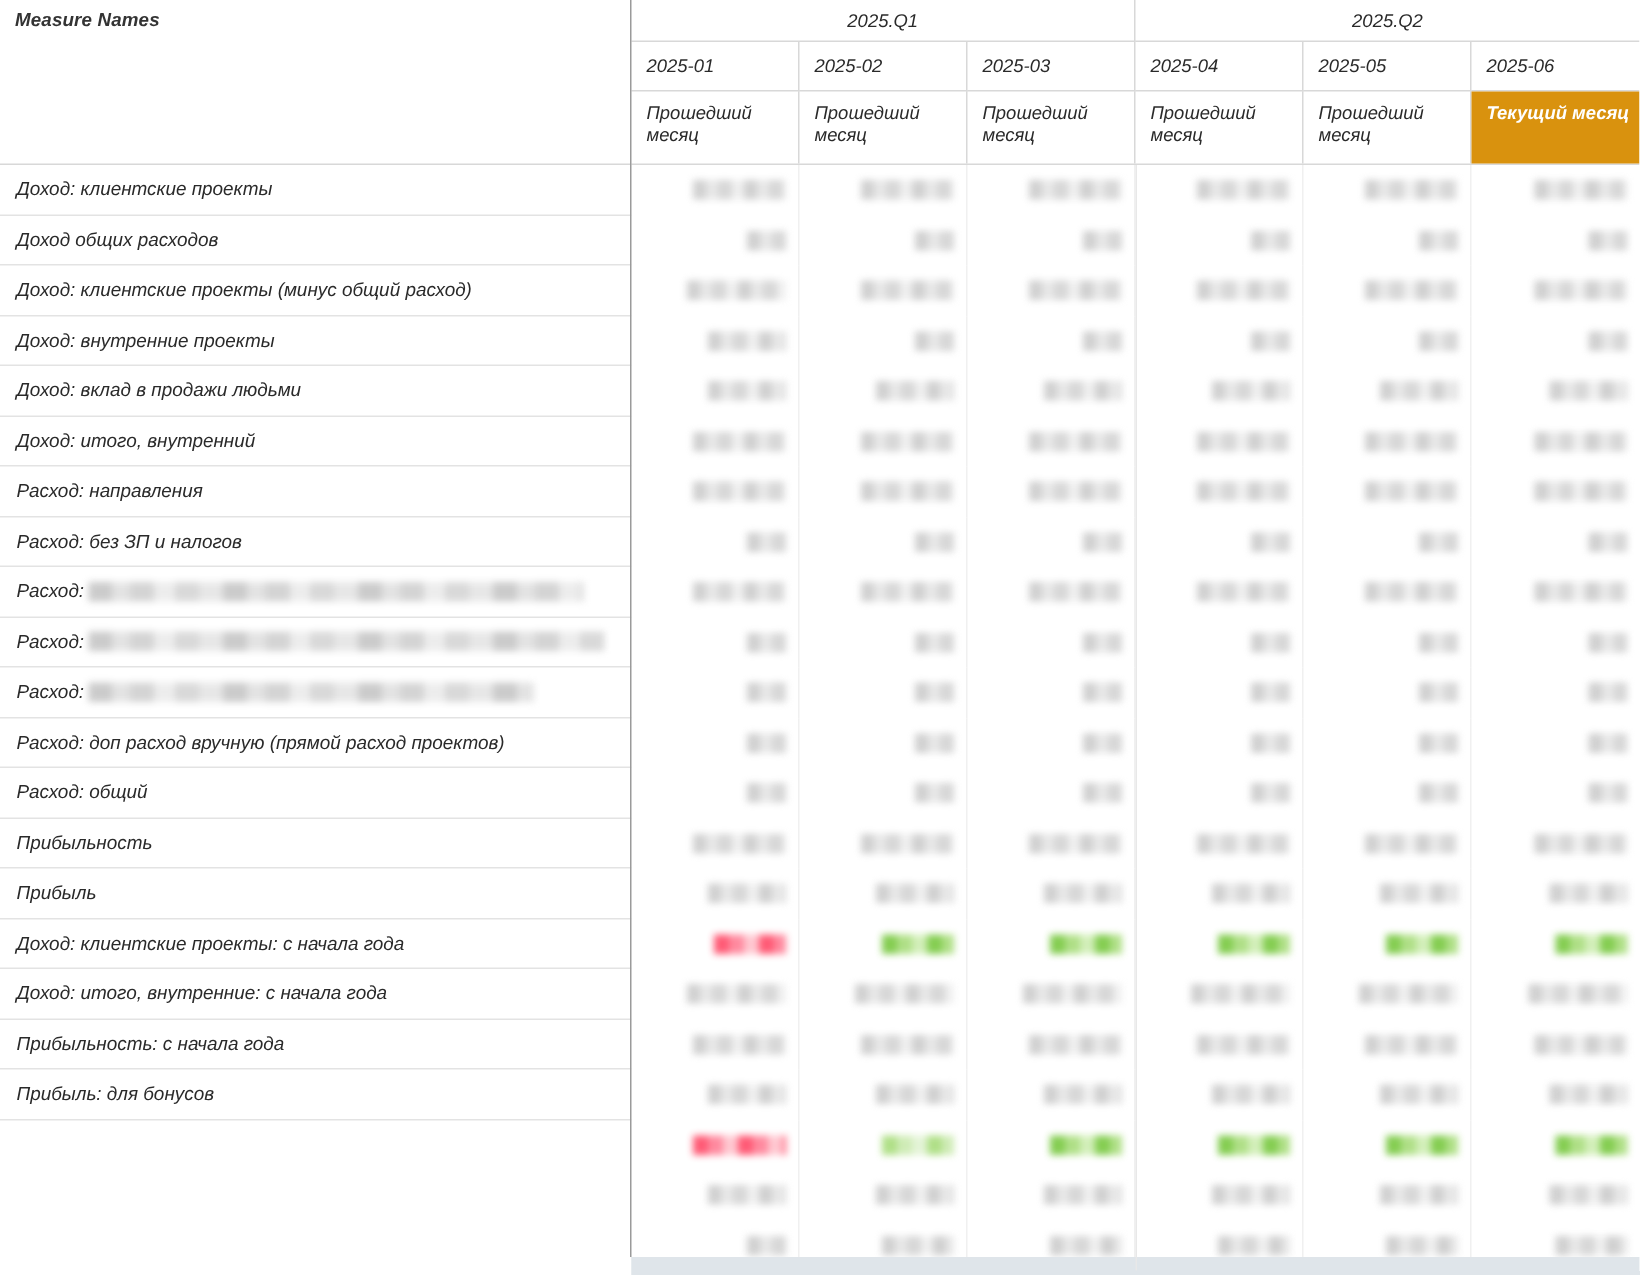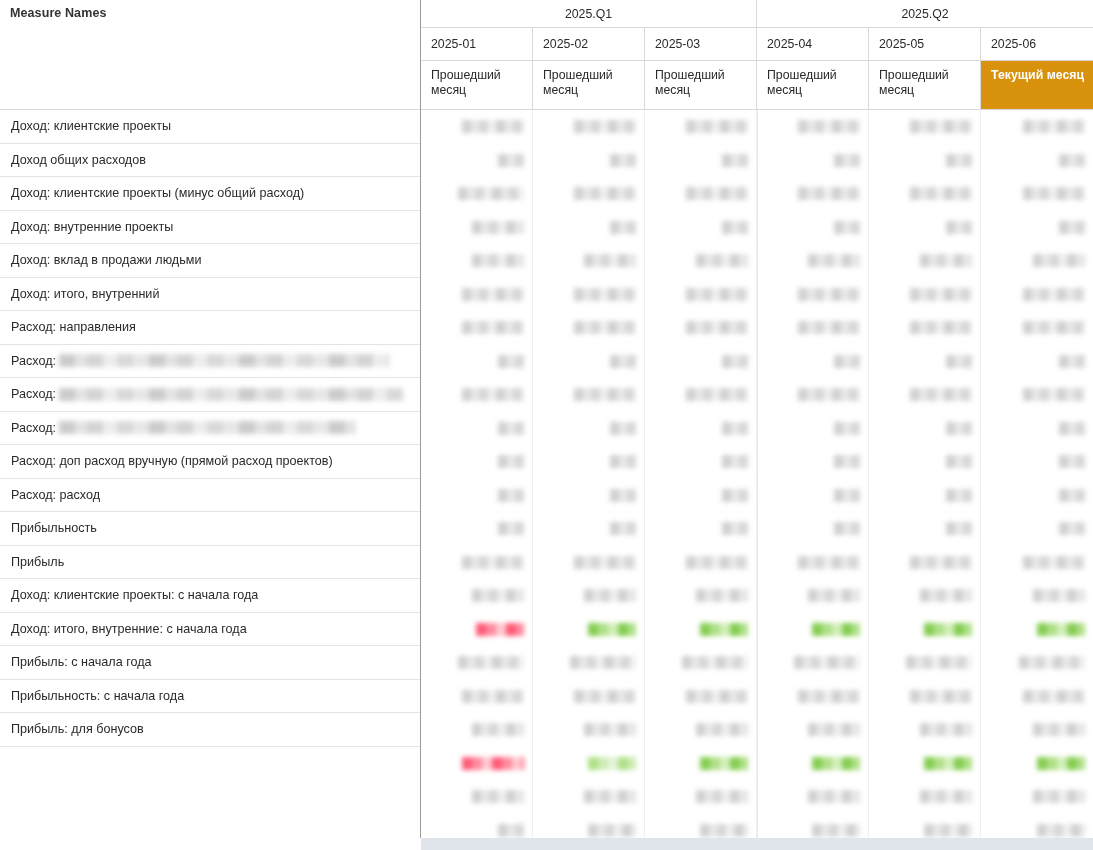--- a/index.html
+++ b/index.html
@@ -2,21 +2,21 @@
 <html><head>
 <meta charset="utf-8">
 <style>
   * { box-sizing: border-box; margin: 0; padding: 0; }
   html, body {
     width: 1093px; height: 850px;
     background: #ffffff;
     font-family: "Liberation Sans", sans-serif;
     overflow: hidden;
   }
-  #app { position: relative; width: 1093px; height: 850px; }
+  #app { position: relative; width: 1093px; height: 850px; font-style: italic; }
 
   
   .pane { position: absolute; top: 0; }
   #left-pane  { left: 0;   width: 421px; height: 838px; background: #fff; }
   #right-pane { left: 421px; width: 672px; height: 838px; background: #fff; }
 
   .vdivider {
     position: absolute; left: 420px; top: 0; width: 1px; height: 838px;
     background: #9a9a9a; z-index: 6;
   }
@@ -161,51 +161,51 @@
         <div class="rowlabel">
           <span>Доход: вклад в продажи людьми</span>
         </div>
         <div class="rowlabel">
           <span>Доход: итого, внутренний</span>
         </div>
         <div class="rowlabel">
           <span>Расход: направления</span>
         </div>
         <div class="rowlabel">
+          <span>Расход: без ЗП и налогов</span>
+        </div>
+        <div class="rowlabel">
           <span>Расход:</span>
           <span class="redact" style="width: 330px;"></span>
         </div>
         <div class="rowlabel">
           <span>Расход:</span>
           <span class="redact" style="width: 344px;"></span>
         </div>
         <div class="rowlabel">
           <span>Расход:</span>
           <span class="redact" style="width: 297px;"></span>
         </div>
         <div class="rowlabel">
           <span>Расход: доп расход вручную (прямой расход проектов)</span>
         </div>
         <div class="rowlabel">
-          <span>Расход: расход</span>
+          <span>Расход: общий</span>
         </div>
         <div class="rowlabel">
           <span>Прибыльность</span>
         </div>
         <div class="rowlabel">
           <span>Прибыль</span>
         </div>
         <div class="rowlabel">
           <span>Доход: клиентские проекты: с начала года</span>
         </div>
         <div class="rowlabel">
           <span>Доход: итого, внутренние: с начала года</span>
-        </div>
-        <div class="rowlabel">
-          <span>Прибыль: с начала года</span>
         </div>
         <div class="rowlabel">
           <span>Прибыльность: с начала года</span>
         </div>
         <div class="rowlabel">
           <span>Прибыль: для бонусов</span>
         </div>
       </div>
   </div>
 

